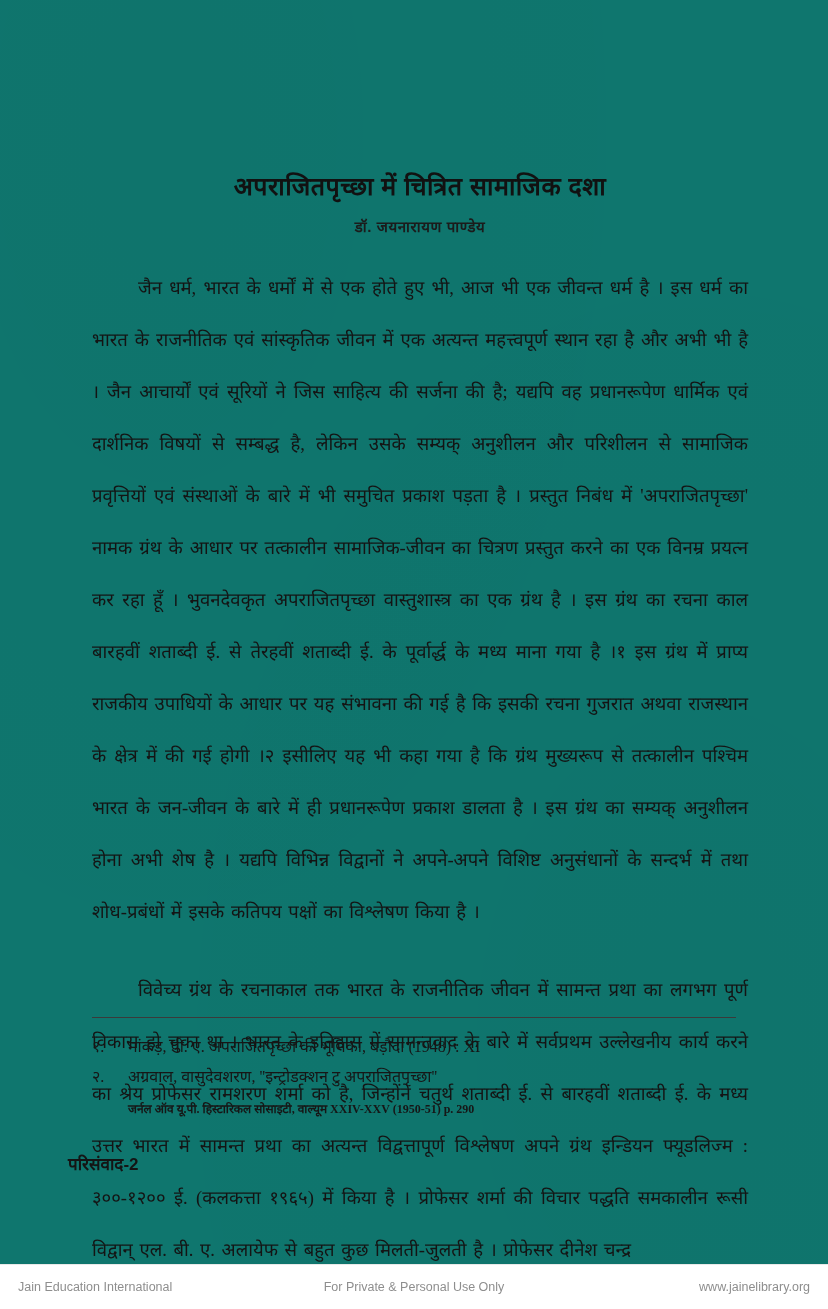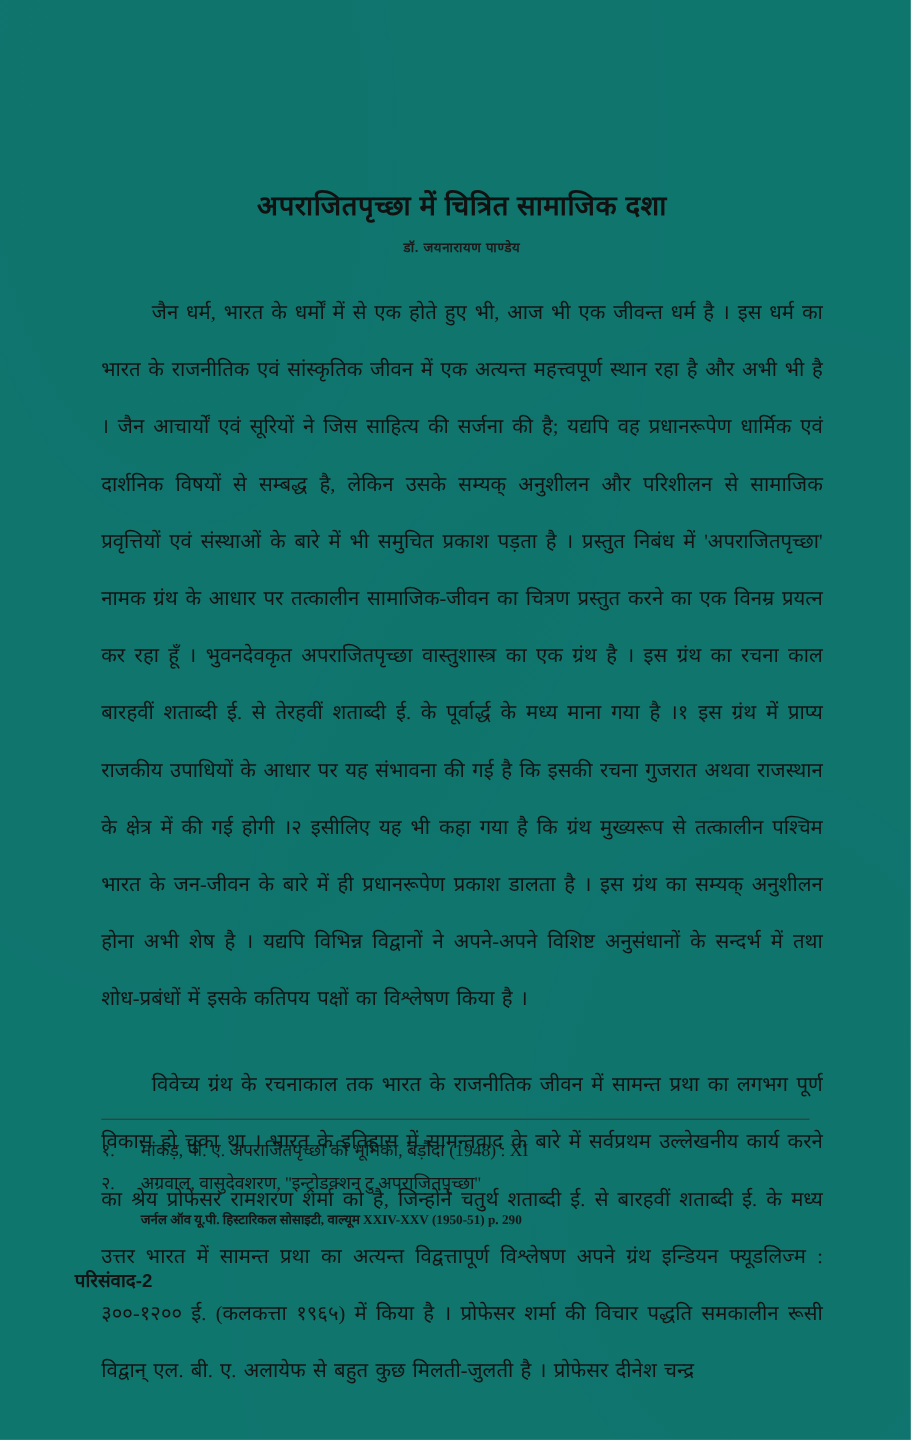--- a/index.html
+++ b/index.html
@@ -42,21 +42,21 @@
     font-weight: bold;
     font-size: 25px;
     letter-spacing: 0.5px;
     color: #111;
     margin: 0 0 14px 0;
   }
   .doc-author {
     text-align: center;
     font-family: "Liberation Sans", sans-serif;
     font-weight: bold;
-    font-size: 12px;
+    font-size: 15px;
     letter-spacing: 0.6px;
     color: #1b1b1b;
     margin: 0 0 26px 0;
   }
   .para {
     font-size: 18.5px;
     line-height: 52px;
     text-align: justify;
     text-justify: inter-word;
     color: #141414;
@@ -156,14 +156,19 @@
     </div>
     <div class="fn-row">
       <span class="fn-num">२.</span>
       <span class="fn-text">अग्रवाल, वासुदेवशरण, ''इन्ट्रोडक्शन टु अपराजितपृच्छा''</span>
     </div>
     <div class="fn-journal">जर्नल ऑव यू.पी. हिस्टारिकल सोसाइटी, वाल्यूम XXIV-XXV (1950-51) p. 290</div>
   </div>
 
   <div class="series-label">परिसंवाद-2</div>
 
+  <div class="footer-bar">
+    <span class="footer-left">Jain Education International</span>
+    <span class="footer-center">For Private &amp; Personal Use Only</span>
+    <span class="footer-right">www.jainelibrary.org</span>
+  </div>
 
 </div>
 
 </body></html>

